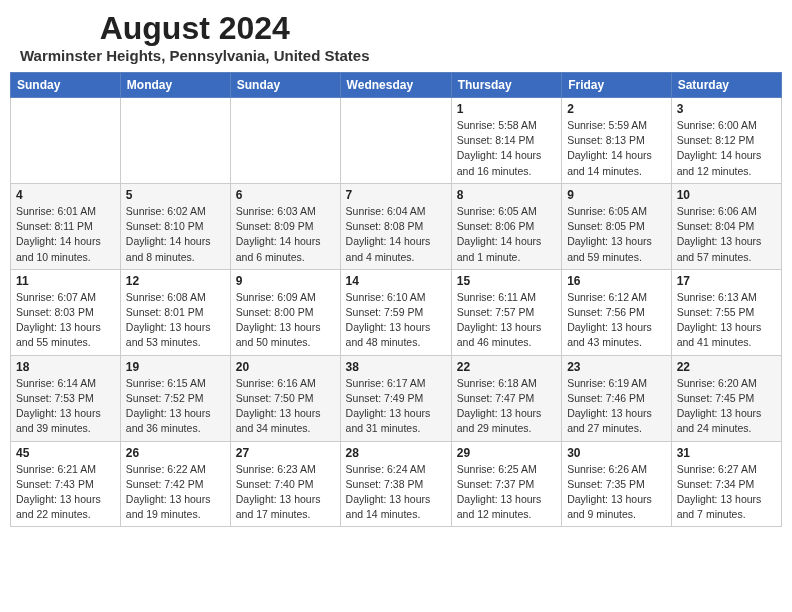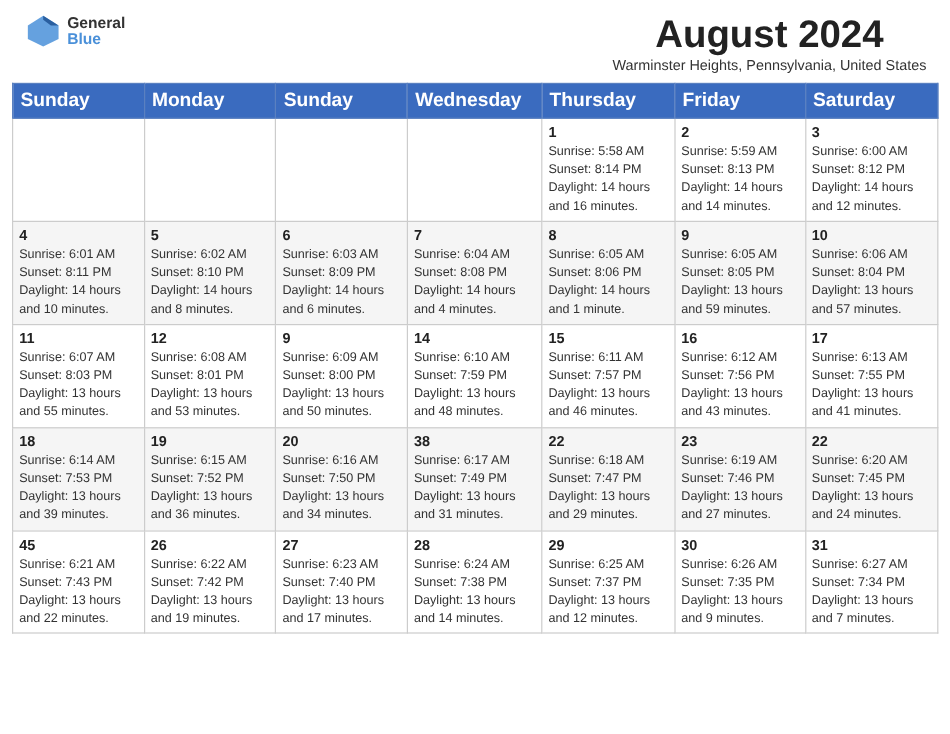--- a/index.html
+++ b/index.html
@@ -38,36 +38,36 @@
     .title-block {
       text-align: right;
     }
     .main-title {
       font-size: 32px;
       font-weight: bold;
       color: #222;
       text-align: center;
     }
     .subtitle {
-      font-size: 12px;
+      font-size: 15px;
       color: #333;
-      font-weight: normal;
+      font-weight: bold;
     }
     .calendar {
       margin: 4px 10px 6px 10px;
       border-collapse: collapse;
       width: calc(100% - 20px);
       font-size: 11px;
     }
     .calendar th {
       background: #3a6bbf;
       color: #fff;
       text-align: left;
       padding: 5px 6px;
-      font-size: 16px;
+      font-size: 12px;
       font-weight: bold;
       border: 1px solid #5a80c0;
     }
     .calendar td {
       vertical-align: top;
       border: 1px solid #ccc;
       padding: 4px 5px;
       width: 113px;
       min-height: 80px;
       background: #fff;
@@ -86,30 +86,20 @@
       font-size: 10.5px;
       line-height: 1.45;
     }
     .empty-cell { background: #fff !important; }
     .row-even td { background: #f0f0f0; }
   </style>
 </head>
 <body>
 
 <div class="header">
-  <div class="logo">
-    <svg class="logo-icon" viewBox="0 0 40 40">
-      <polygon points="20,4 36,14 36,28 20,36 4,28 4,14" fill="#4a90d9" opacity="0.85"></polygon>
-      <polygon points="20,4 36,14 28,14 20,8" fill="#2a5fa0"></polygon>
-    </svg>
-    <div class="logo-text">
-      <span>General</span>
-      <span>Blue</span>
-    </div>
-  </div>
   <div class="title-block">
     <div class="main-title">August 2024</div>
     <div class="subtitle">Warminster Heights, Pennsylvania, United States</div>
   </div>
 </div>
 
 <table class="calendar">
   <thead>
     <tr id="header-row">
         <th>Sunday</th>

